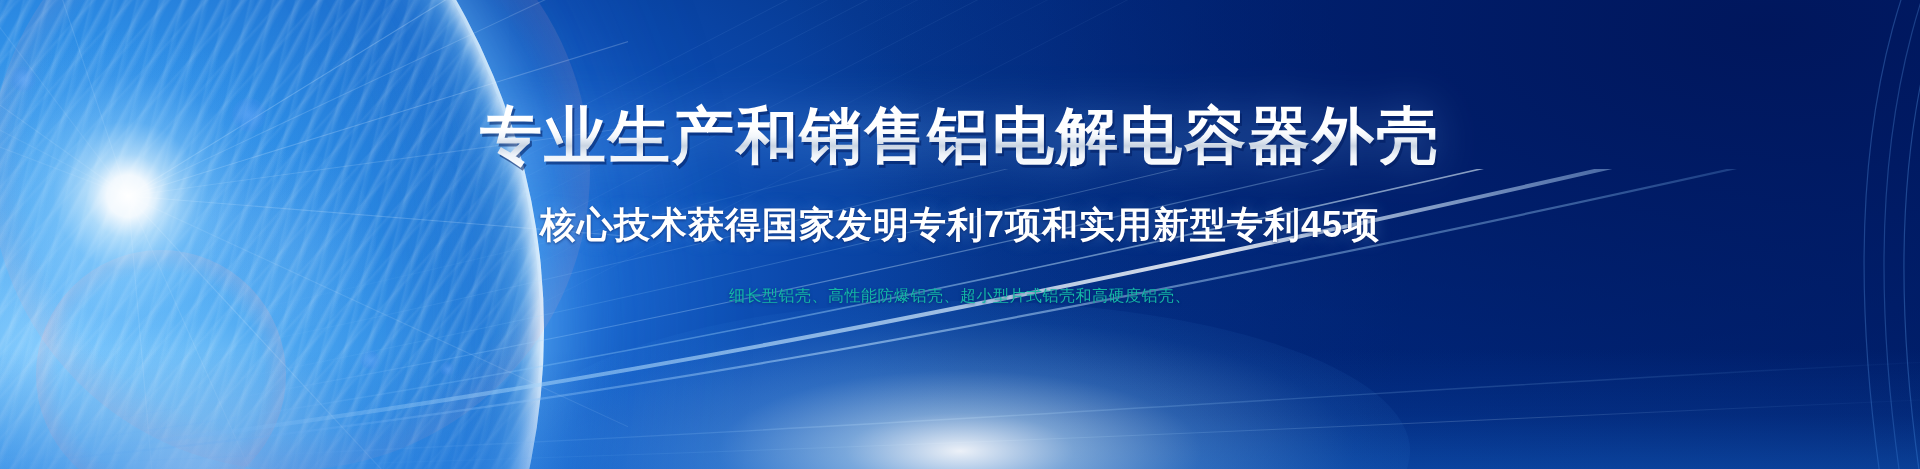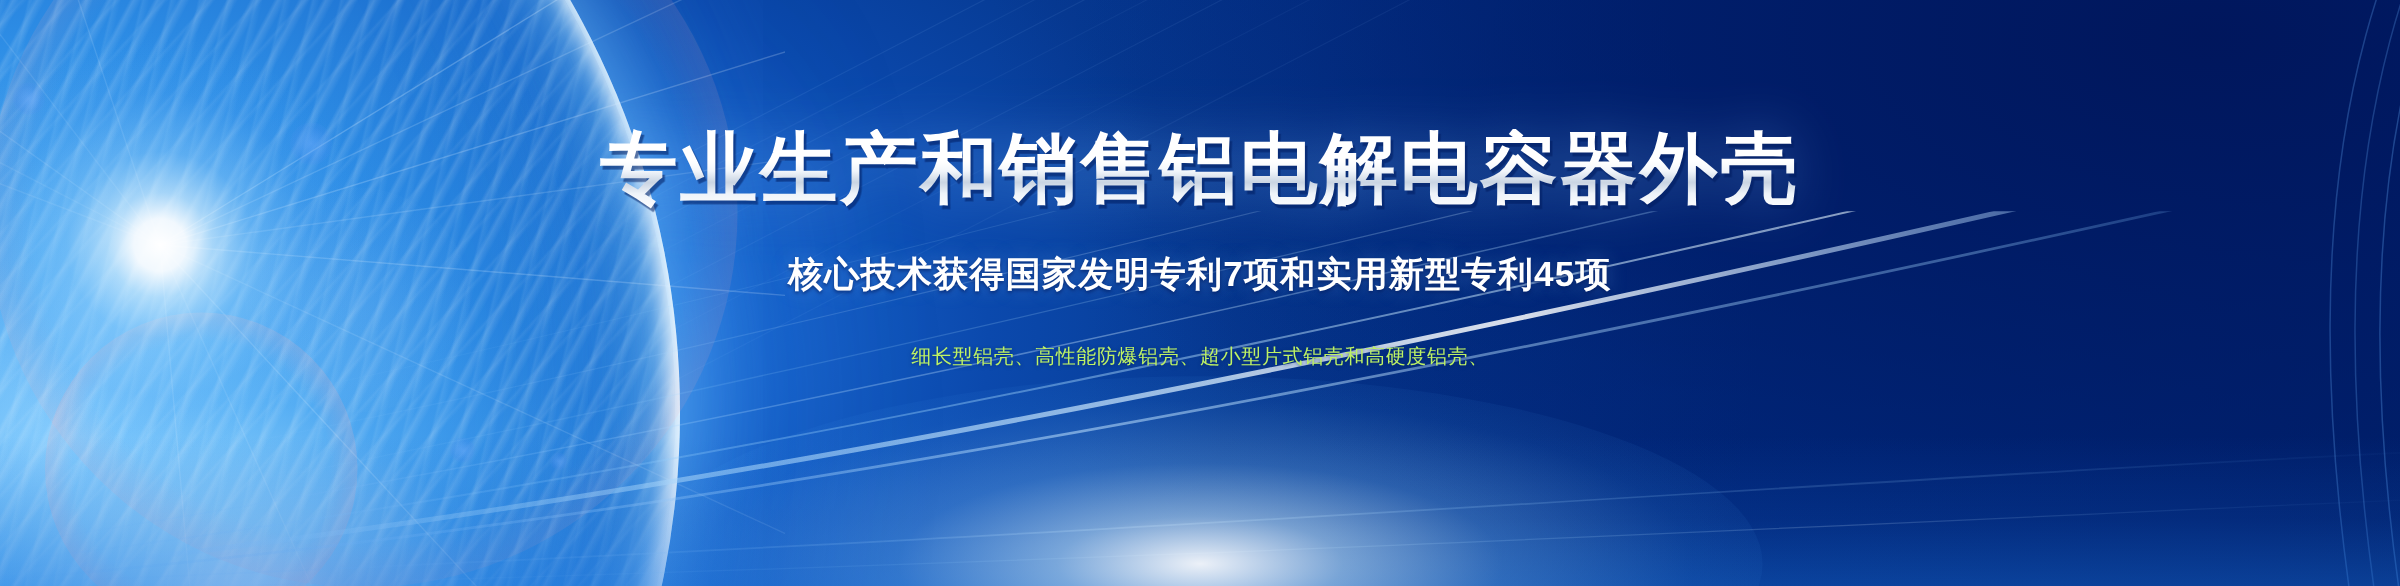--- a/index.html
+++ b/index.html
@@ -229,37 +229,37 @@
       #ffffff 100%);
     -webkit-background-clip: text;
             background-clip: text;
     color: transparent;
     -webkit-text-fill-color: transparent;
     filter: drop-shadow(2px 3px 0 rgba(0,28,95,0.55)) drop-shadow(0 0 22px rgba(120,185,255,0.35));
   }
 
   .subhead {
     margin-top: 33px;
-    font-size: 28px;
+    font-size: 36px;
     font-weight: bold;
     color: #ffffff;
     letter-spacing: 1px;
     white-space: nowrap;
     text-shadow: 0 1px 3px rgba(0,25,90,0.65), 0 0 16px rgba(140,200,255,0.30);
   }
 
   .detail-lines {
     margin-top: 36px;
     display: flex;
     flex-direction: column;
     gap: 11px;
   }
   .detail-line {
     font-size: 16px;
-    color: #bef264;
+    color: #14b8a6;
     letter-spacing: 0.5px;
     white-space: nowrap;
     text-shadow: 0 1px 3px rgba(0,25,90,0.60);
   }
 </style>
 </head>
 <body>
 
 <div id="banner">
 

